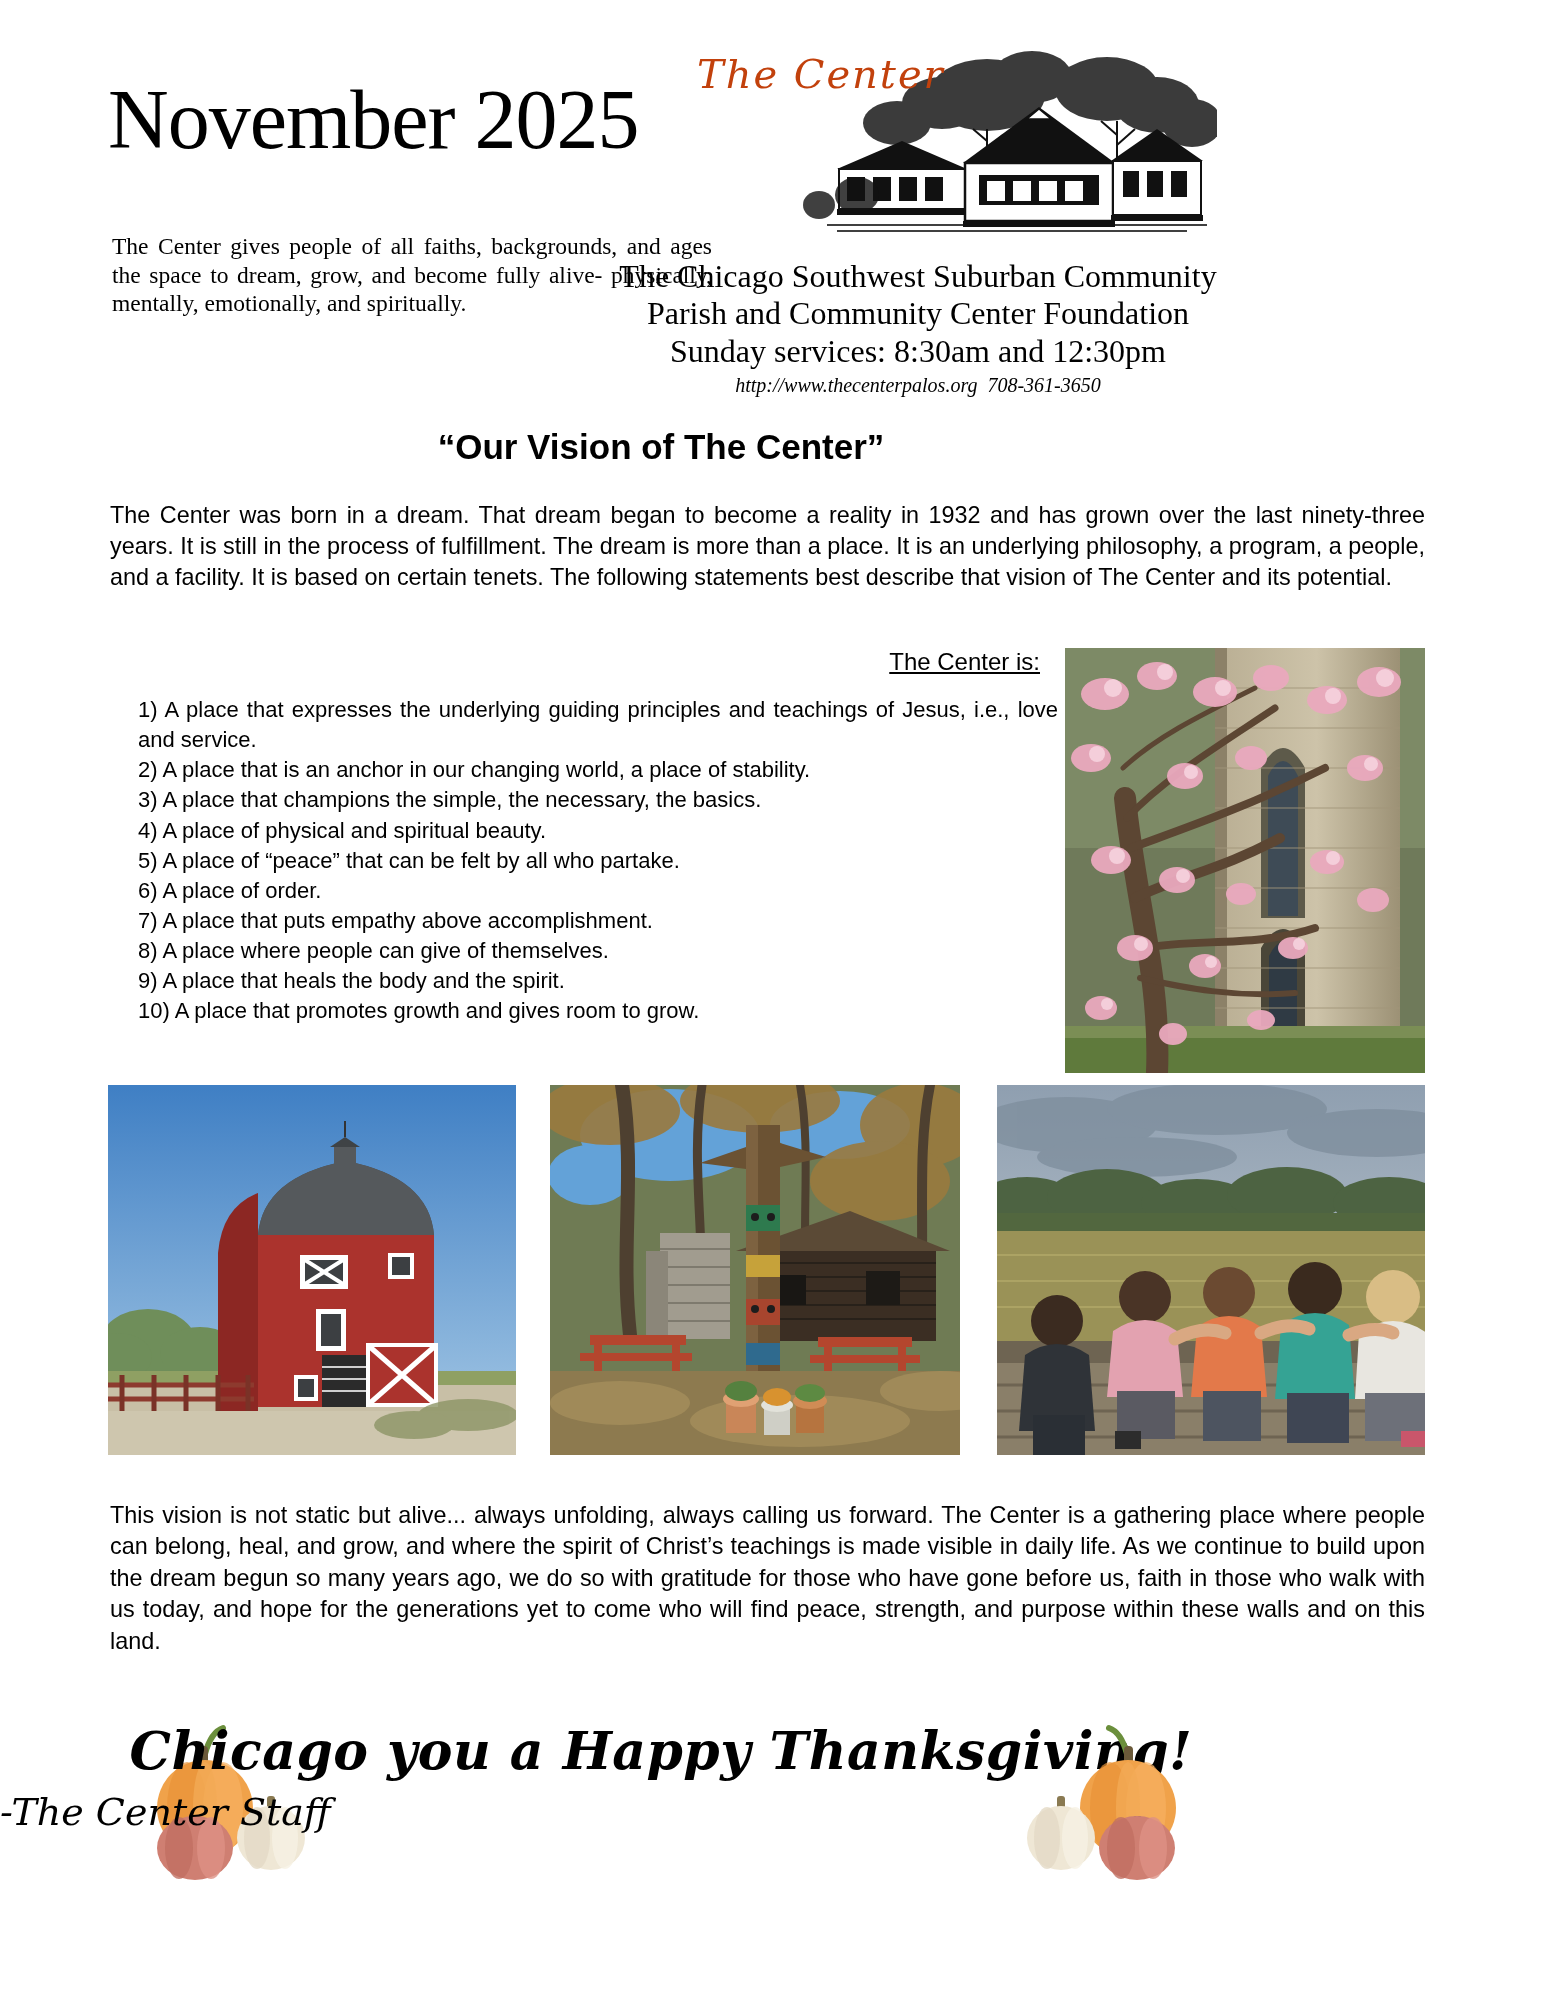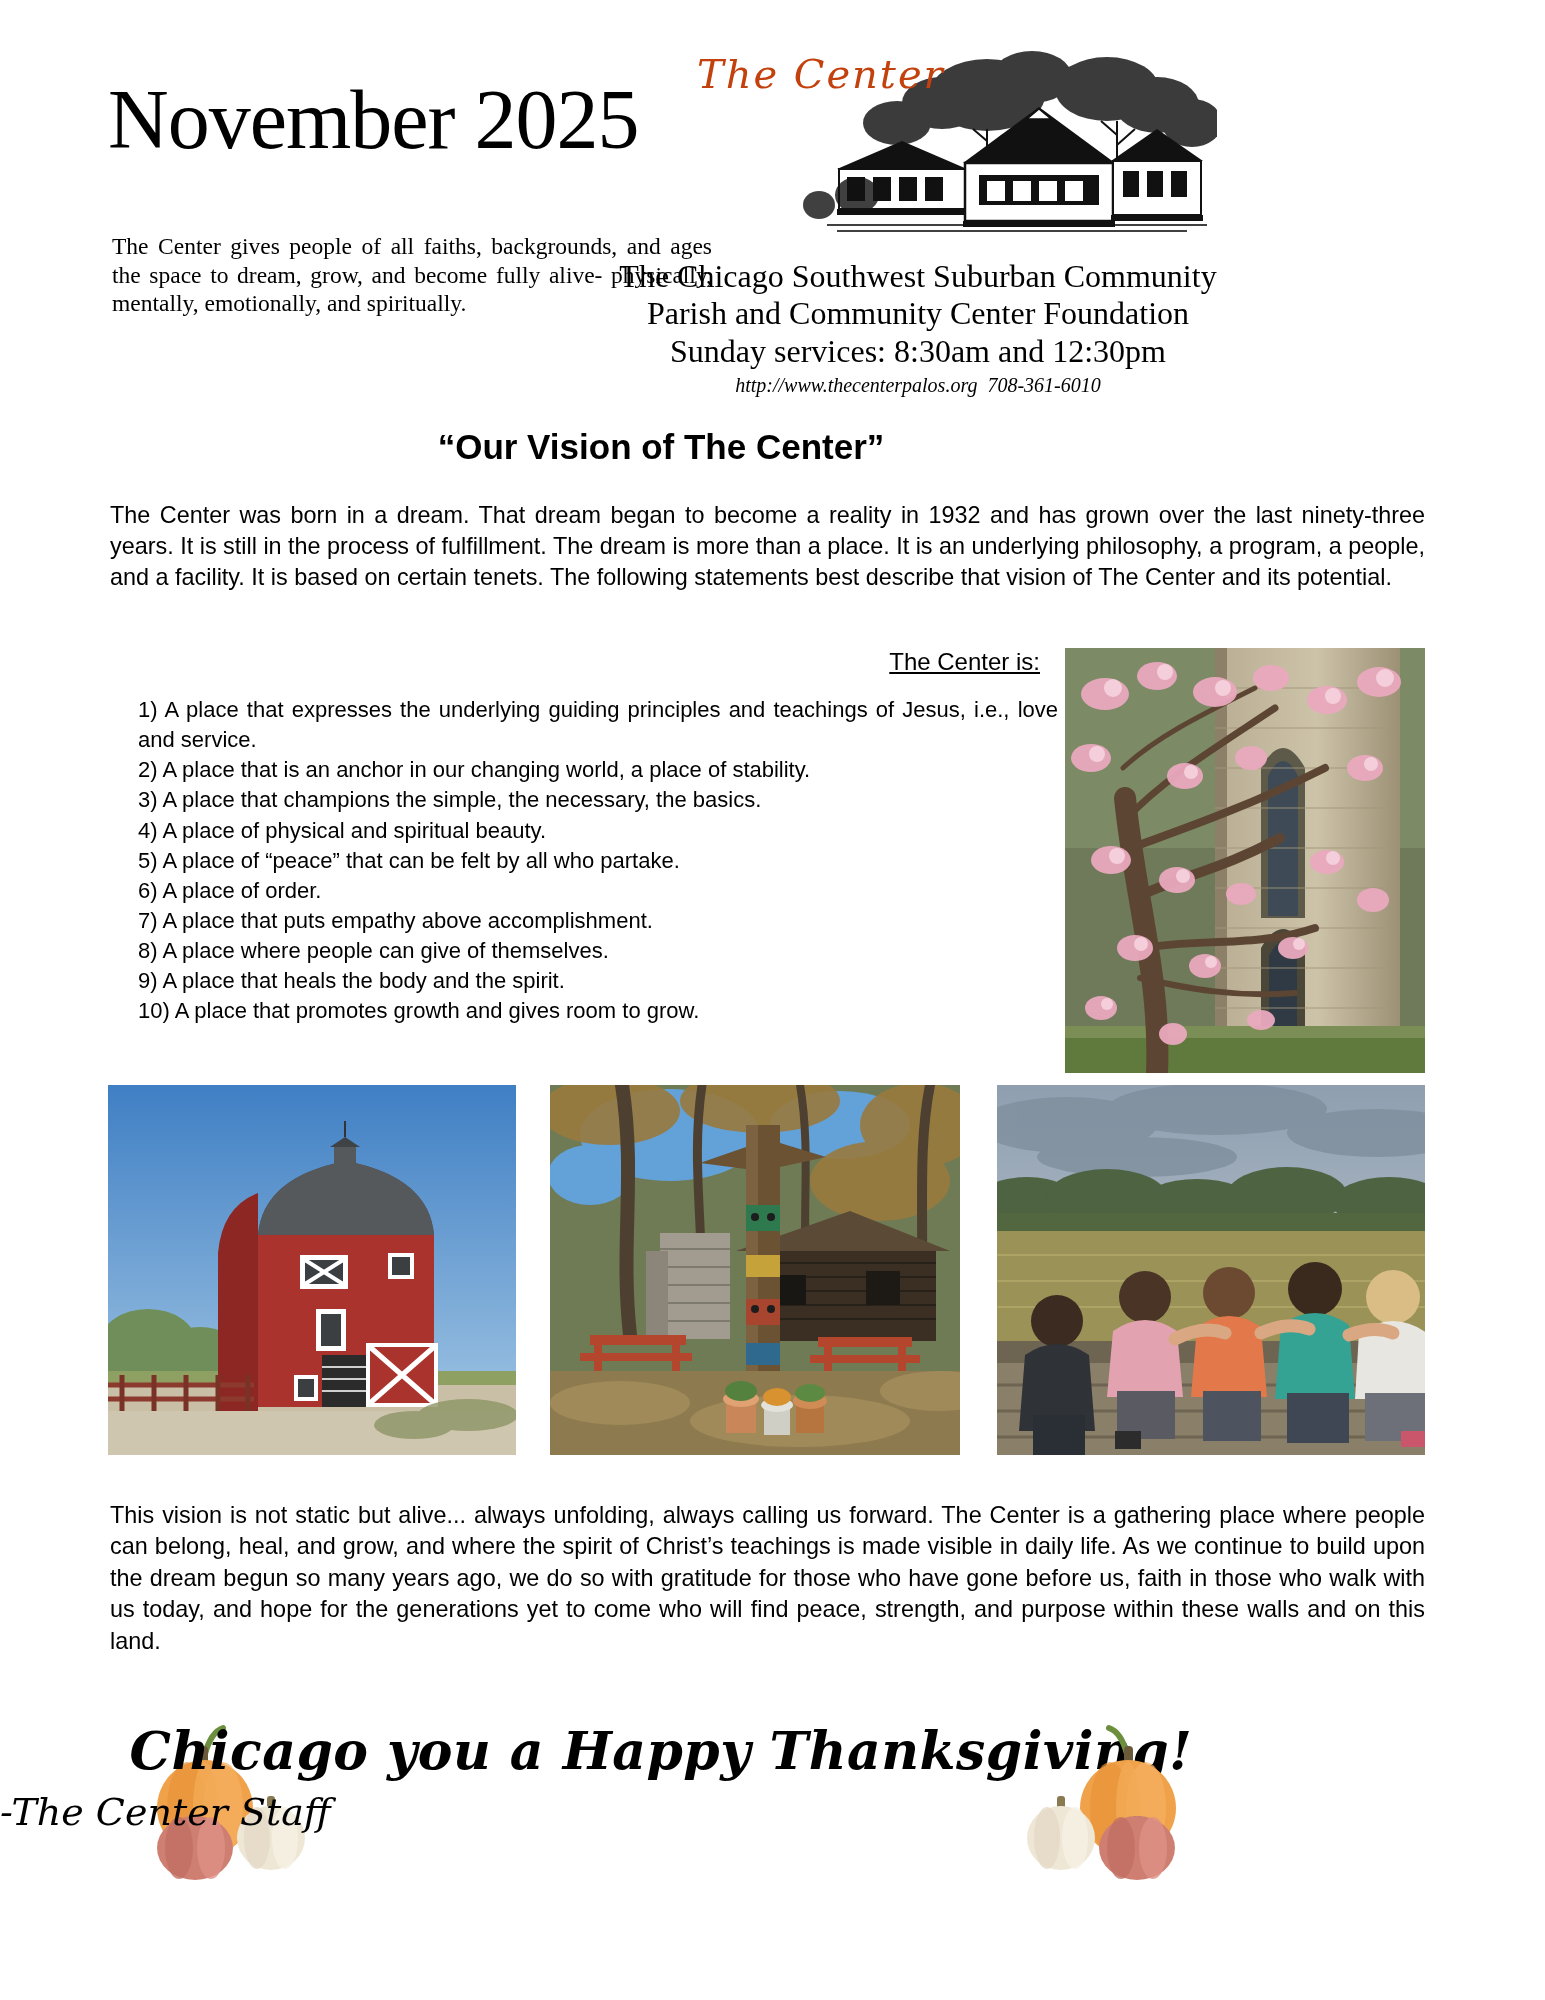--- a/index.html
+++ b/index.html
@@ -274,21 +274,21 @@
         </g>
       </svg>
       <div class="logo-script">The Center</div>
     </div>
 
     <div class="org-lines">
       <div class="org-line">The Chicago Southwest Suburban Community</div>
       <div class="org-line">Parish and Community Center Foundation</div>
       <div class="org-line">Sunday services: 8:30am and 12:30pm</div>
       <div class="org-contact">
-        <span>http://www.thecenterpalos.org</span>&nbsp;&nbsp;<span>708-361-6010</span>
+        <span>http://www.thecenterpalos.org</span>&nbsp;&nbsp;<span>708-361-3650</span>
       </div>
     </div>
   </div>
 
   <div class="vision-title">“Our Vision of The Center”</div>
 
   <div class="intro">The Center was born in a dream. That dream began to become a reality in 1932 and has grown over the last ninety-three years. It is still in the process of fulfillment. The dream is more than a place. It is an underlying philosophy, a program, a people, and a facility. It is based on certain tenets. The following statements best describe that vision of The Center and its potential.</div>
 
   <div class="list-heading">The Center is:</div>
 

